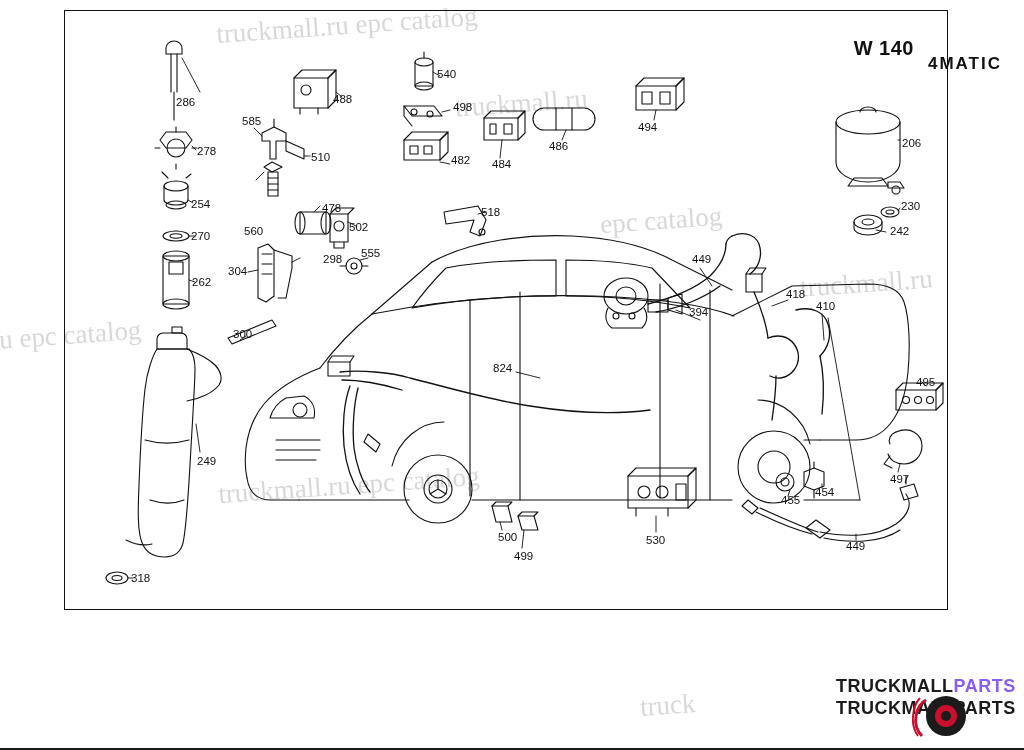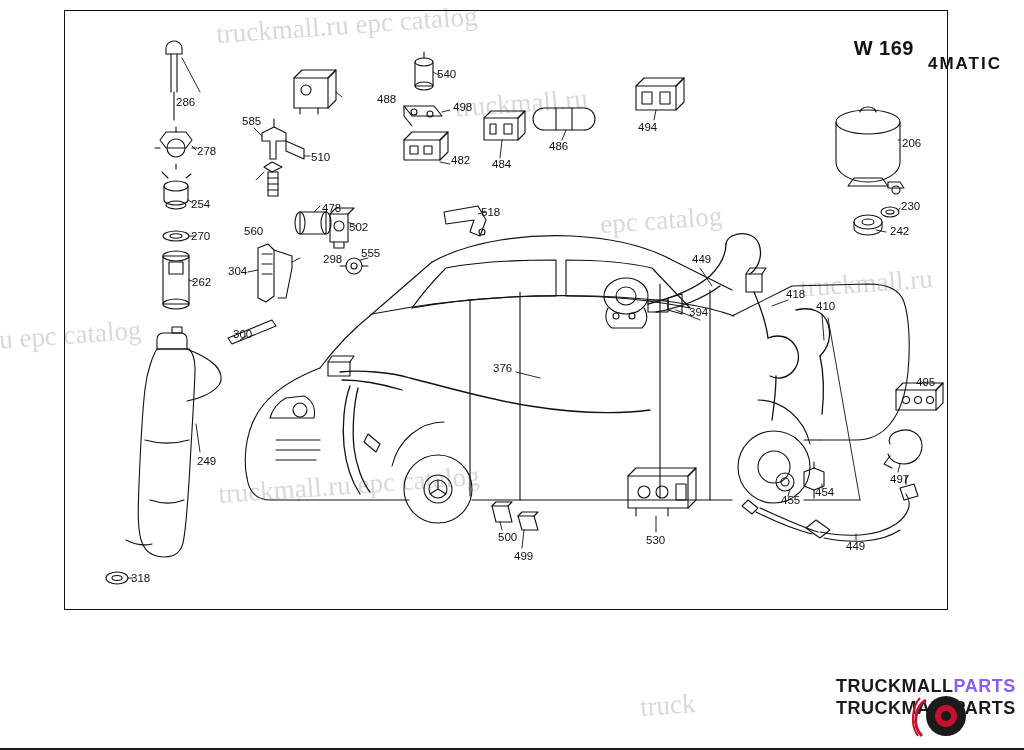--- a/index.html
+++ b/index.html
@@ -380,27 +380,27 @@
       <line x1="700" y1="268" x2="712" y2="286" stroke-width="0.9"></line>
       <line x1="700" y1="320" x2="676" y2="310" stroke-width="0.9"></line>
       <line x1="788" y1="300" x2="772" y2="306" stroke-width="0.9"></line>
       <line x1="822" y1="314" x2="824" y2="340" stroke-width="0.9"></line>
       <line x1="828" y1="318" x2="860" y2="500" stroke-width="0.9"></line>
       <line x1="516" y1="372" x2="540" y2="378" stroke-width="0.9"></line>
     </g>
   </svg>
 
   <div id="title-block">
-    <div id="model-code">W 169</div>
+    <div id="model-code">W 140</div>
     <div id="brand-mark">4MATIC</div>
   </div>
 
   <div id="callouts">
     <div class="callout" style="left:176px; top:96px;">286</div>
-    <div class="callout" style="left:333px; top:93px;margin-left:44px;">488</div>
+    <div class="callout" style="left:333px; top:93px;">488</div>
     <div class="callout" style="left:437px; top:68px;">540</div>
     <div class="callout" style="left:453px; top:101px;">498</div>
     <div class="callout" style="left:638px; top:121px;">494</div>
     <div class="callout" style="left:549px; top:140px;">486</div>
     <div class="callout" style="left:902px; top:137px;">206</div>
     <div class="callout" style="left:197px; top:145px;">278</div>
     <div class="callout" style="left:242px; top:115px;">585</div>
     <div class="callout" style="left:311px; top:151px;">510</div>
     <div class="callout" style="left:451px; top:154px;">482</div>
     <div class="callout" style="left:492px; top:158px;">484</div>
@@ -414,21 +414,21 @@
     <div class="callout" style="left:349px; top:221px;">502</div>
     <div class="callout" style="left:361px; top:247px;">555</div>
     <div class="callout" style="left:291px; top:253px;margin-left:32px;">298</div>
     <div class="callout" style="left:228px; top:265px;">304</div>
     <div class="callout" style="left:192px; top:276px;">262</div>
     <div class="callout" style="left:692px; top:253px;">449</div>
     <div class="callout" style="left:786px; top:288px;">418</div>
     <div class="callout" style="left:816px; top:300px;">410</div>
     <div class="callout" style="left:689px; top:306px;">394</div>
     <div class="callout" style="left:233px; top:328px;">300</div>
-    <div class="callout" style="left:493px; top:362px;">376</div>
+    <div class="callout" style="left:493px; top:362px;">824</div>
     <div class="callout" style="left:916px; top:376px;">495</div>
     <div class="callout" style="left:197px; top:455px;">249</div>
     <div class="callout" style="left:890px; top:473px;">497</div>
     <div class="callout" style="left:815px; top:486px;">454</div>
     <div class="callout" style="left:781px; top:494px;">455</div>
     <div class="callout" style="left:646px; top:534px;">530</div>
     <div class="callout" style="left:498px; top:531px;">500</div>
     <div class="callout" style="left:514px; top:550px;">499</div>
     <div class="callout" style="left:846px; top:540px;">449</div>
     <div class="callout" style="left:131px; top:572px;">318</div>

